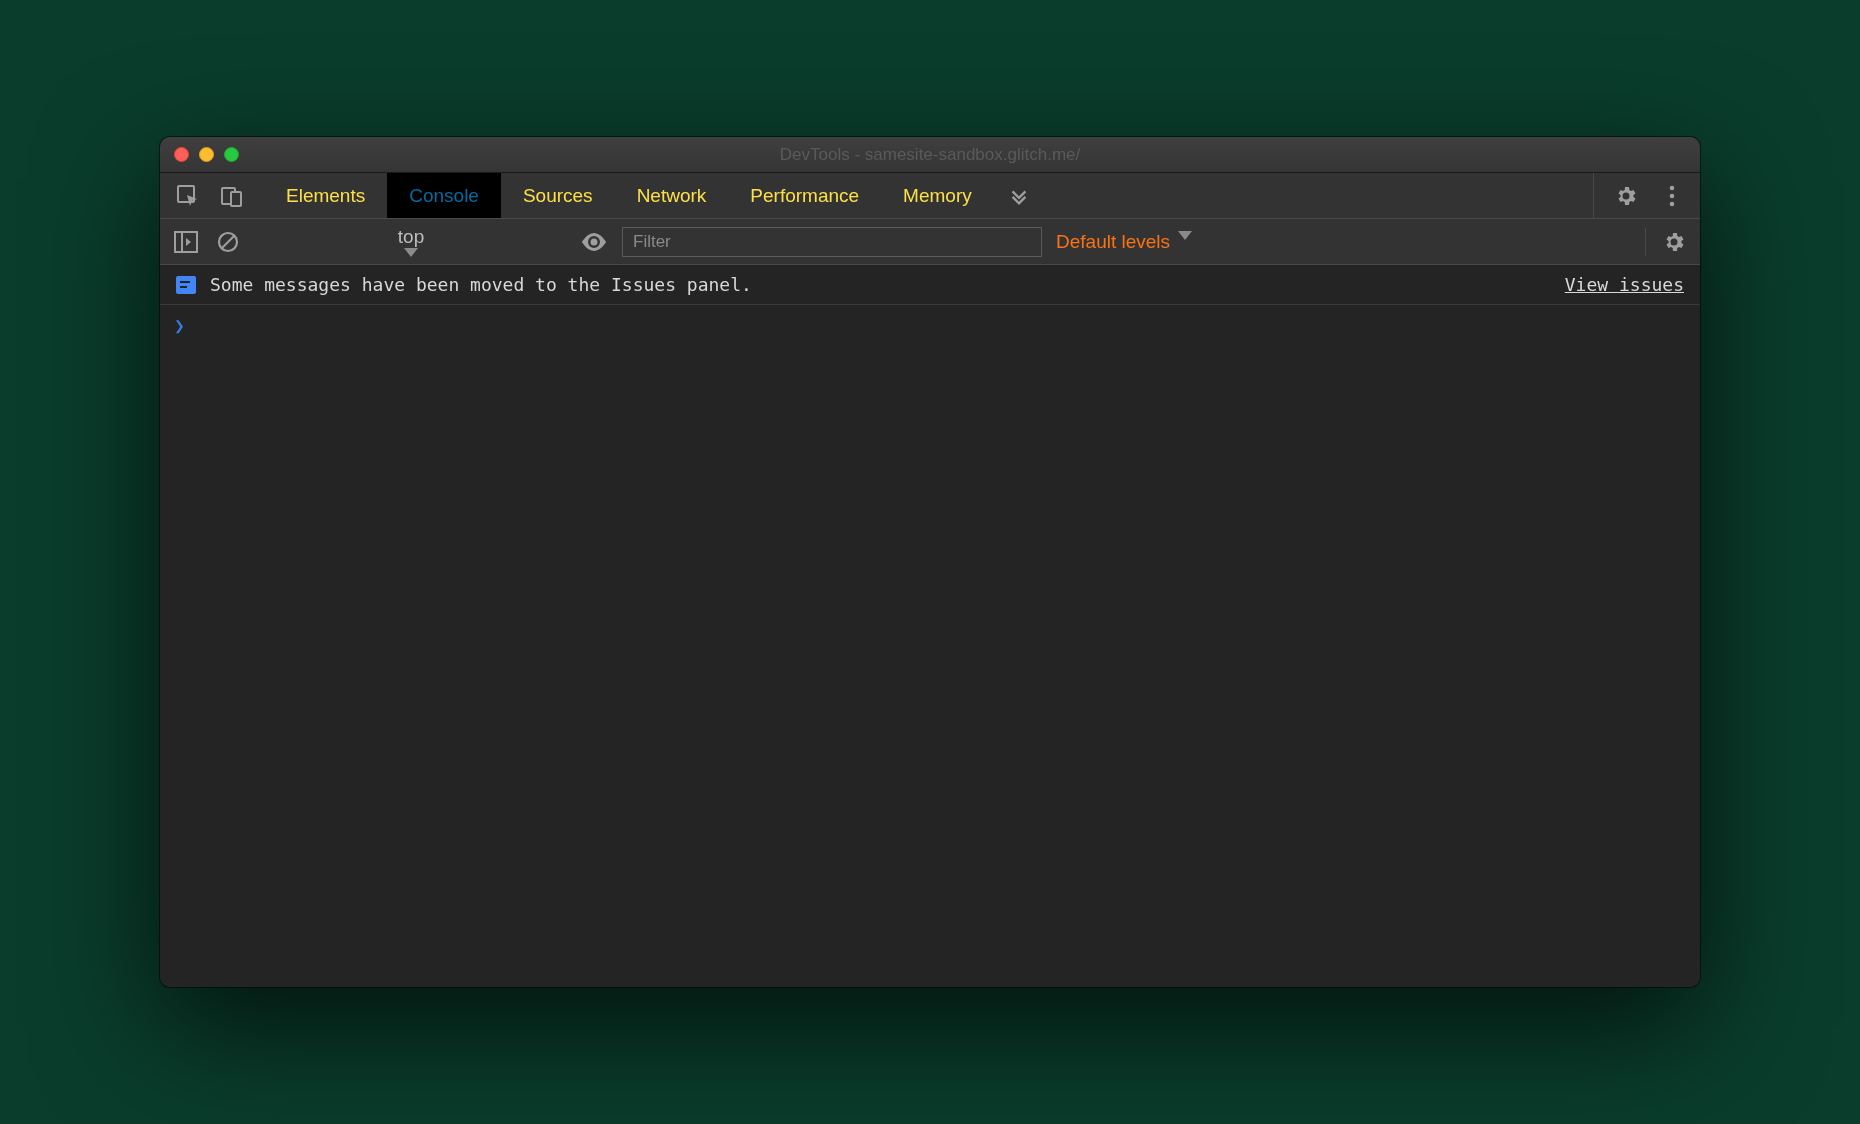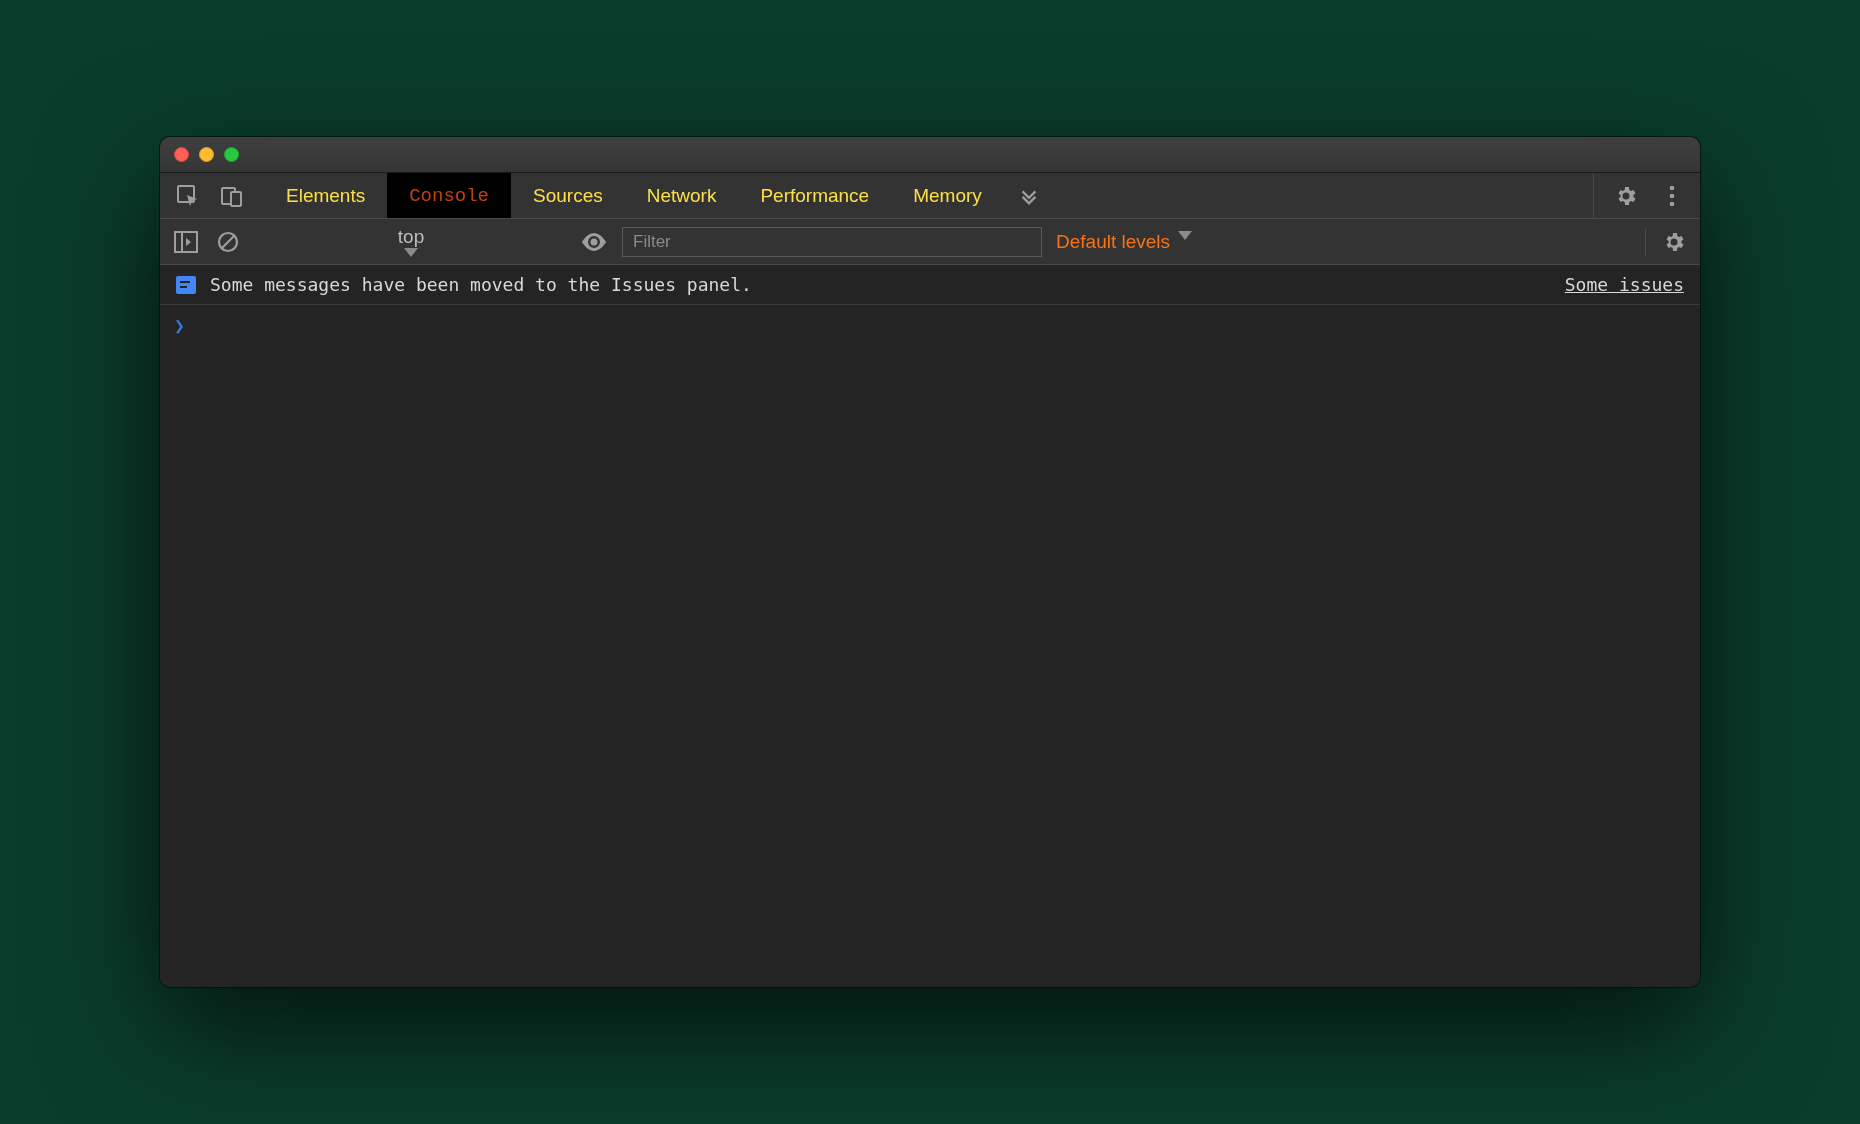--- a/index.html
+++ b/index.html
@@ -67,21 +67,21 @@
     cursor: pointer;
   }
   .tabs { display: flex; align-items: stretch; }
   .tab {
     display: flex; align-items: center;
     padding: 0 22px;
     color: #fde047;
     font-size: 19px;
     cursor: pointer;
   }
-  .tab.active { background: #000; color: #c2410c; font-family: Liberation Mono, monospace; }
+  .tab.active { background: #000; color: #0369a1; }
   .tabbar-right {
     margin-left: auto;
     display: flex; align-items: center;
     padding-right: 14px;
     gap: 18px;
     border-left: 1px solid #494949;
     padding-left: 18px;
   }
   .overflow {
     color: #9e9e9e; font-size: 22px; padding: 0 14px;
@@ -178,20 +178,21 @@
 <body>
 
 <div class="window">
 
   <div class="titlebar">
     <div class="traffic-lights">
       <div class="traffic-light tl-close"></div>
       <div class="traffic-light tl-min"></div>
       <div class="traffic-light tl-max"></div>
     </div>
+    <div class="window-title">DevTools - samesite-sandbox.glitch.me/</div>
   </div>
 
   <div class="tabbar">
     <div class="tabbar-left-icons">
       <div class="icon-btn">
         <svg width="24" height="24" viewBox="0 0 24 24" fill="none" stroke="currentColor" stroke-width="2">
           <rect x="2" y="2" width="16" height="16" rx="1"></rect>
           <path d="M11 11 L21 15 L16 17 L14 22 Z" fill="currentColor" stroke="none"></path>
         </svg>
       </div>
@@ -265,20 +266,20 @@
         <svg width="24" height="24" viewBox="0 0 24 24" fill="currentColor">
           <path d="M19.4 13a7.5 7.5 0 0 0 0-2l2.1-1.6-2-3.5-2.5 1a7.5 7.5 0 0 0-1.7-1L15 3h-4l-.3 2.9a7.5 7.5 0 0 0-1.7 1l-2.5-1-2 3.5L6.6 11a7.5 7.5 0 0 0 0 2l-2.1 1.6 2 3.5 2.5-1a7.5 7.5 0 0 0 1.7 1L11 21h4l.3-2.9a7.5 7.5 0 0 0 1.7-1l2.5 1 2-3.5Zm-7.4 2.5A3.5 3.5 0 1 1 15.5 12 3.5 3.5 0 0 1 12 15.5Z"></path>
         </svg>
       </div>
     </div>
   </div>
 
   <div class="issues-bar">
     <div class="issues-icon"></div>
     <span>Some messages have been moved to the Issues panel.</span>
-    <a class="view-issues">Some issues</a>
+    <a class="view-issues">View issues</a>
   </div>
 
   <div class="console-body">
     <span class="prompt">❯</span>
   </div>
 
 </div>
 
 </body></html>

